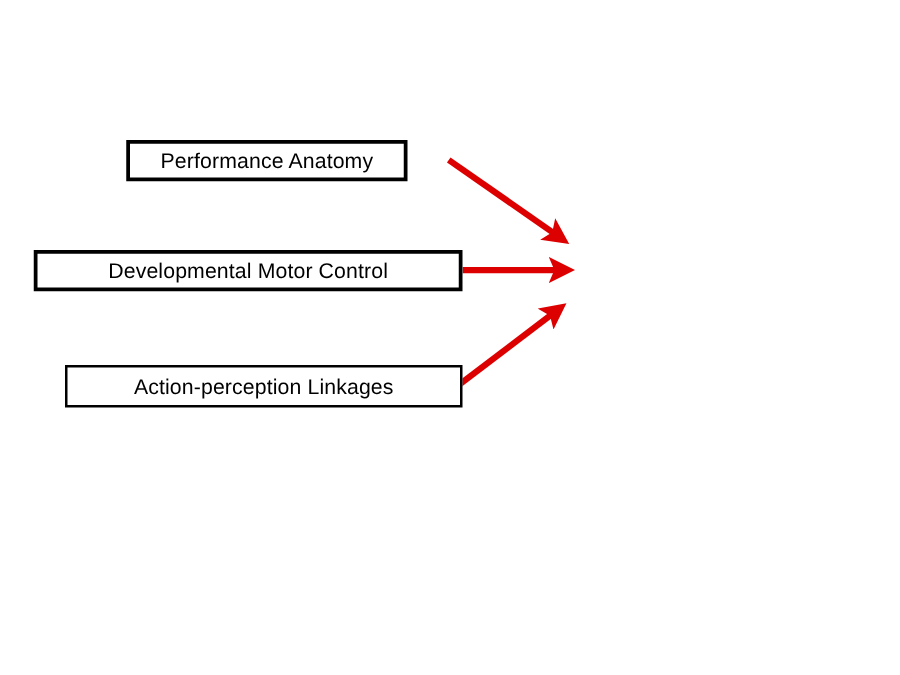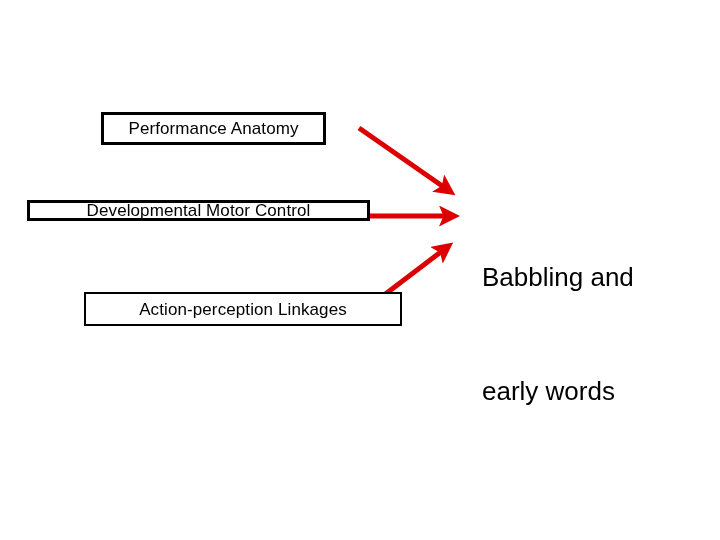--- a/index.html
+++ b/index.html
@@ -24,33 +24,32 @@
     align-items: center;
     justify-content: center;
     color: #000000;
     font-size: 17px;
     line-height: 1;
     white-space: nowrap;
     letter-spacing: 0.1px;
   }
   .node-box.thin {
     border-width: 2px;
-    margin-left: 32px;
   }
   #box-performance-anatomy {
     left: 101px;
     top: 112px;
     width: 225px;
     height: 33px;
   }
   #box-developmental-motor-control {
     left: 27px;
     top: 200px;
     width: 343px;
-    height: 21px;
+    height: 33px;
   }
   #box-action-perception-linkages {
     left: 52px;
     top: 292px;
     width: 318px;
     height: 34px;
   }
   #arrow-layer {
     position: absolute;
     left: 0;
@@ -98,18 +97,14 @@
   </div>
 
   <div class="node-box" id="box-developmental-motor-control">
     <span>Developmental Motor Control</span>
   </div>
 
   <div class="node-box thin" id="box-action-perception-linkages">
     <span>Action-perception Linkages</span>
   </div>
 
-  <div id="outcome-text">
-    <div>Babbling and</div>
-    <div>early words</div>
-  </div>
 
 </div>
 
 </body></html>

